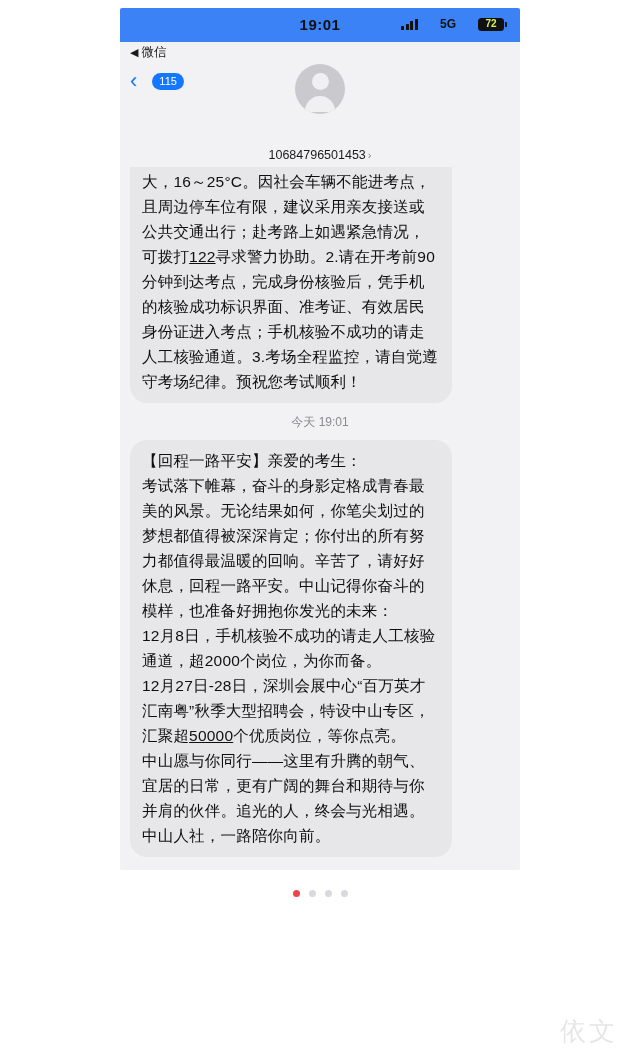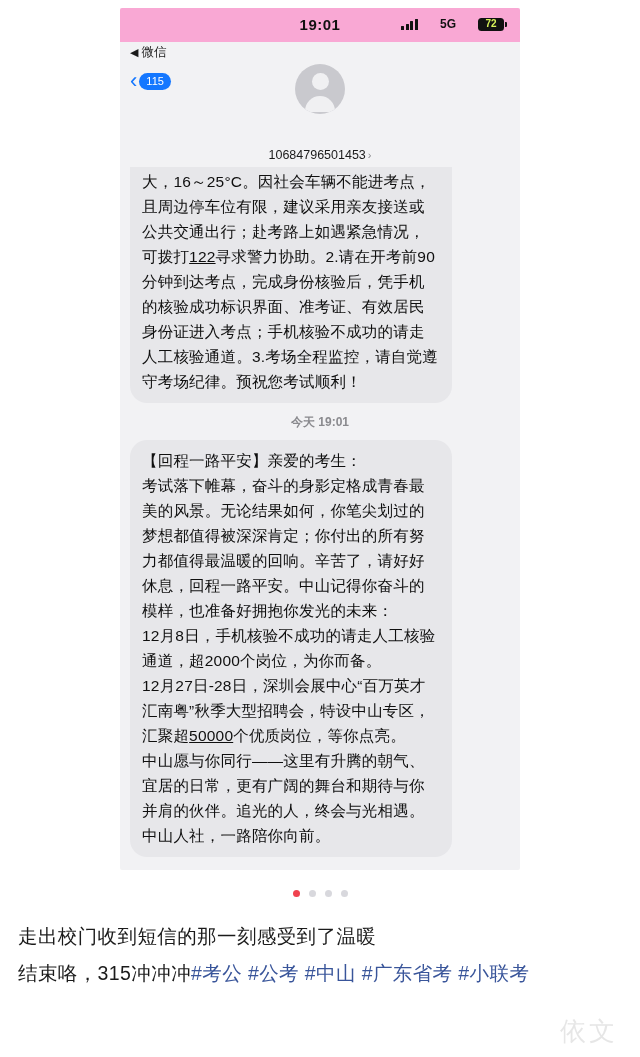--- a/index.html
+++ b/index.html
@@ -28,21 +28,21 @@
     width: 400px;
     height: 862px;
     background: #f2f2f4;
     border-radius: 2px;
     overflow: hidden;
   }
   
   .statusbar {
     position: relative;
     height: 34px;
-    background: #f9a8d4;
+    background: #3b82f6;
   }
   .status-time {
     position: absolute;
     left: 50%;
     transform: translateX(-50%);
     top: 8px;
     font-size: 15px;
     font-weight: bold;
     color: #111;
     letter-spacing: 0.5px;
@@ -139,20 +139,21 @@
   }
   .nav-badge {
     background: #1477ff;
     color: #fff;
     font-size: 11px;
     border-radius: 9px;
     padding: 1px 7px;
     line-height: 15px;
     min-width: 16px;
     text-align: center;
+    margin-left: 13px;
   }
   .avatar {
     position: absolute;
     left: 50%;
     transform: translateX(-50%);
     top: 2px;
     width: 50px;
     height: 50px;
     border-radius: 50%;
     background: #c9c9ce;
@@ -216,21 +217,21 @@
   }
   .bubble .lnk {
     color: #0f0f0f;
     text-decoration: underline;
   }
   .timestamp {
     text-align: center;
     font-size: 12px;
     color: #8a8a8e;
     margin: 11px 0 9px 0;
-    font-weight: 700;
+    font-weight: 400;
   }
   
   .inputbar {
     margin-top: 14px;
     height: 52px;
     display: flex;
     align-items: center;
     gap: 9px;
     padding: 0 11px;
     background: #f2f2f4;
@@ -337,19 +338,15 @@
 
   </div>
 
   <div class="dots">
     <span class="active"></span>
     <span></span>
     <span></span>
     <span></span>
   </div>
 
-  <div class="caption">
-    <div>走出校门收到短信的那一刻感受到了温暖</div>
-    <div><span>结束咯，315冲冲冲</span><span class="tag">#考公</span> <span class="tag">#公考</span> <span class="tag">#中山</span> <span class="tag">#广东省考</span> <span class="tag">#小联考</span></div>
-  </div>
 
   <div class="watermark">依文</div>
 </div>
 
 </body></html>

